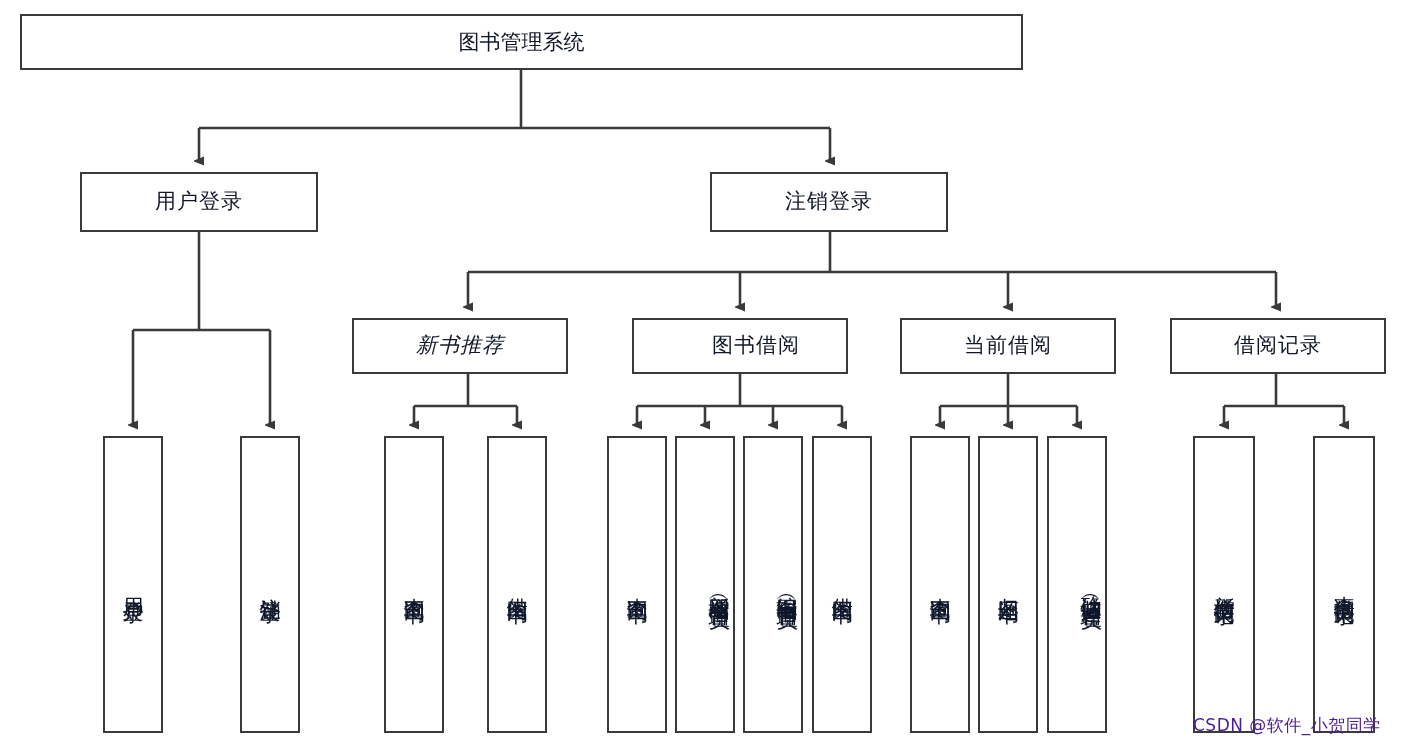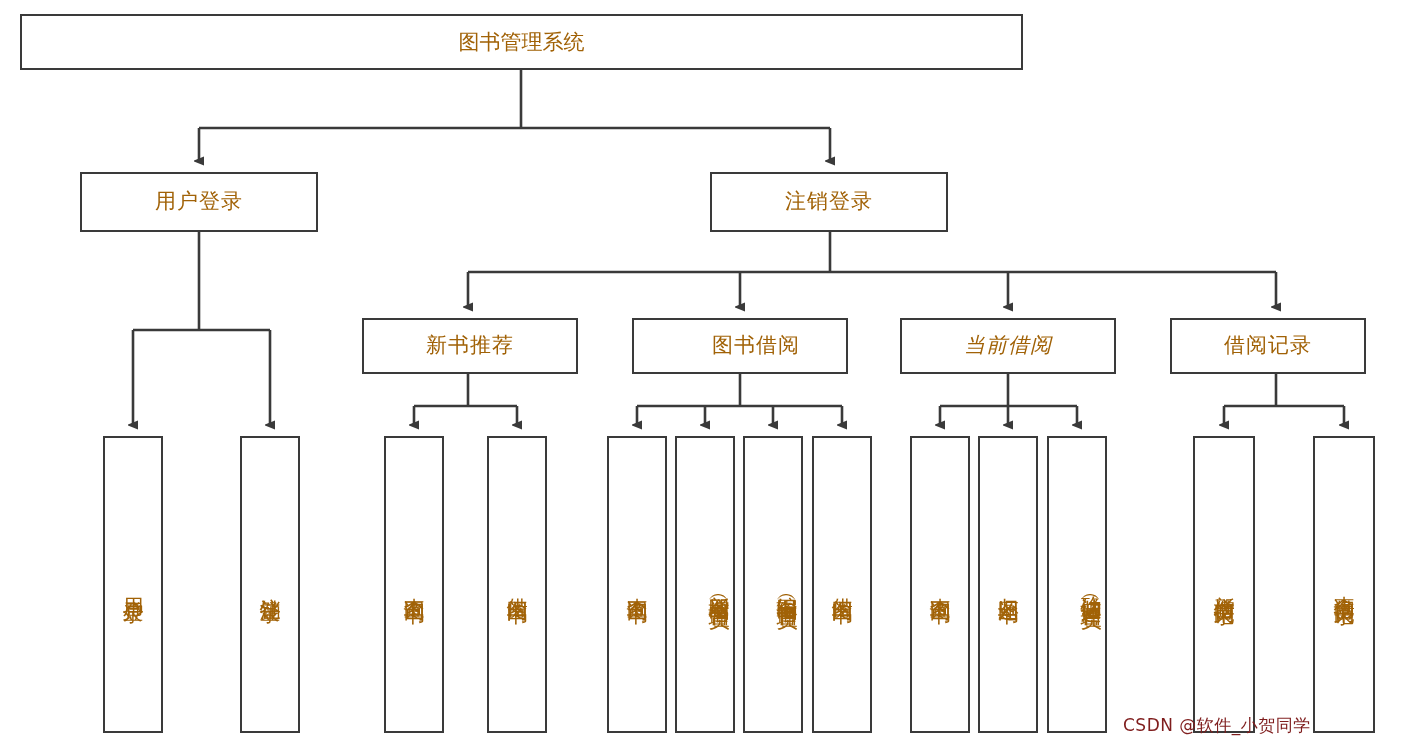--- a/index.html
+++ b/index.html
@@ -25,21 +25,21 @@
     height: 747px;
   }
   .node {
     position: absolute;
     box-sizing: border-box;
     border: 2px solid #3a3a3a;
     background: #ffffff;
     display: flex;
     align-items: center;
     justify-content: center;
-    color: #a16207;
+    color: #0f172a;
   }
   .node-h {
     font-size: 21px;
     letter-spacing: 1px;
     line-height: 1.2;
   }
   .node-root {
     font-size: 21px;
   }
   .node-v {
@@ -56,24 +56,24 @@
     align-items: center;
     padding-top: 0;
   }
   .vlabel {
     writing-mode: vertical-rl;
     text-orientation: upright;
     display: block;
   }
   #watermark {
     position: absolute;
-    left: 1123px;
+    left: 1193px;
     top: 714px;
     font-size: 17px;
-    color: #7f1d1d;
+    color: #4c1d95;
     white-space: nowrap;
     letter-spacing: 0.5px;
   }
 </style>
 </head>
 <body>
 
 <div id="canvas">
 
   <svg id="diagram-svg" viewBox="0 0 1405 747" xmlns="http://www.w3.org/2000/svg">
@@ -132,30 +132,30 @@
     <span>图书管理系统</span>
   </div>
 
   <div class="node node-h" style="left:80px; top:172px; width:238px; height:60px;">
     <span>用户登录</span>
   </div>
   <div class="node node-h" style="left:710px; top:172px; width:238px; height:60px;">
     <span>注销登录</span>
   </div>
 
-  <div class="node node-h" style="left:362px; top:318px; width:216px; height:56px;">
+  <div class="node node-h" style="left:352px; top:318px; width:216px; height:56px;font-style:italic;">
     <span>新书推荐</span>
   </div>
   <div class="node node-h" style="left:632px; top:318px; width:216px; height:56px;padding-left:32px;">
     <span>图书借阅</span>
   </div>
-  <div class="node node-h" style="left:900px; top:318px; width:216px; height:56px;font-style:italic;">
+  <div class="node node-h" style="left:900px; top:318px; width:216px; height:56px;">
     <span>当前借阅</span>
   </div>
-  <div class="node node-h" style="left:1170px; top:318px; width:196px; height:56px;">
+  <div class="node node-h" style="left:1170px; top:318px; width:216px; height:56px;">
     <span>借阅记录</span>
   </div>
 
   <div class="node node-v centered" style="left:103px; top:436px; width:60px; height:297px;">
     <span class="vlabel">用户登录</span>
   </div>
   <div class="node node-v centered" style="left:240px; top:436px; width:60px; height:297px;">
     <span class="vlabel">注销登录</span>
   </div>
 

